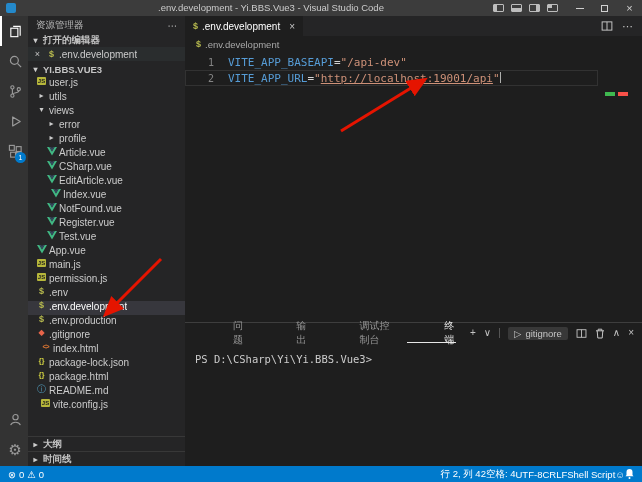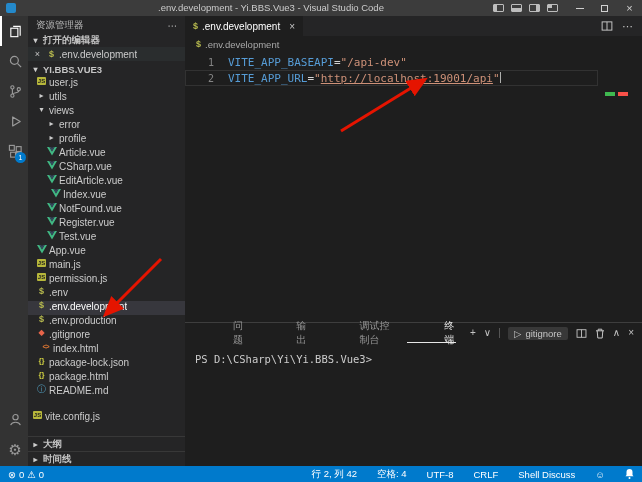--- a/index.html
+++ b/index.html
@@ -90,21 +90,21 @@
   .panel-actions{margin-left:auto;display:flex;align-items:center;gap:8px;color:#c5c5c5;}
   .pa-sep{width:1px;height:10px;background:#555;}
   .shellbox{display:flex;align-items:center;gap:4px;background:#383838;padding:1px 6px;
             border-radius:2px;font-size:9.5px;cursor:pointer;}
   .pa-icon{cursor:pointer;font-size:10px;line-height:1;}
   .term{padding:10px 0 0 10px;font-family:"DejaVu Sans Mono",monospace;font-size:10.5px;color:#cccccc;}
   
   .statusbar{position:absolute;left:0;right:0;bottom:0;height:16px;background:#007acc;color:#ffffff;
              display:flex;align-items:center;font-size:9.5px;padding:0 8px;box-sizing:border-box;z-index:6;}
   .sb-left{display:flex;gap:10px;align-items:center;}
-  .sb-right{margin-left:auto;display:flex;gap:20px;align-items:center;}
+  .sb-right{margin-left:auto;display:flex;gap:0;align-items:center;}
   .sb-item{display:flex;align-items:center;gap:3px;cursor:pointer;white-space:nowrap;}
   
   .overlay{position:absolute;left:0;top:0;pointer-events:none;z-index:40;}
 </style>
 </head>
 <body>
 
 <div class="app">
 
   <div class="titlebar">
@@ -344,21 +344,21 @@
             <span class="fi fi-json">{}</span>
           </span>
           <span class="tlabel">package.html</span>
         </div>
         <div class="tree-row" style="padding-left: 6px;">
           <span class="islot">
             <span class="fi fi-md">ⓘ</span>
           </span>
           <span class="tlabel">README.md</span>
         </div>
-        <div class="tree-row" style="padding-left: 2px; margin-top: 12px;">
+        <div class="tree-row" style="padding-left: 10px;">
           <span class="islot">
             <span class="fi fi-js">JS</span>
           </span>
           <span class="tlabel">vite.config.js</span>
         </div>
       </div>
     <div class="sb-bottom">
       <div class="sb-sec">
         <span class="chev">▸</span>
         <span>大纲</span>
@@ -444,21 +444,21 @@
         <span>0</span>
         <span>⚠</span>
         <span>0</span>
       </span>
     </div>
     <div class="sb-right">
       <span class="sb-item">行 2, 列 42</span>
       <span class="sb-item">空格: 4</span>
       <span class="sb-item">UTF-8</span>
       <span class="sb-item">CRLF</span>
-      <span class="sb-item">Shell Discuss</span>
+      <span class="sb-item">Shell Script</span>
       <span class="sb-item">☺</span>
       <span class="sb-item">
         <svg width="9" height="10" viewBox="0 0 9 10">
             <path d="M4.5 0A3 3 0 0 0 1.5 3v3L.5 7.3h8L7.5 6V3a3 3 0 0 0-3-3z" fill="#fff"></path>
             <circle cx="4.5" cy="8.9" r="1" fill="#fff"></circle>
           </svg>
       </span>
     </div>
   </div>
 

